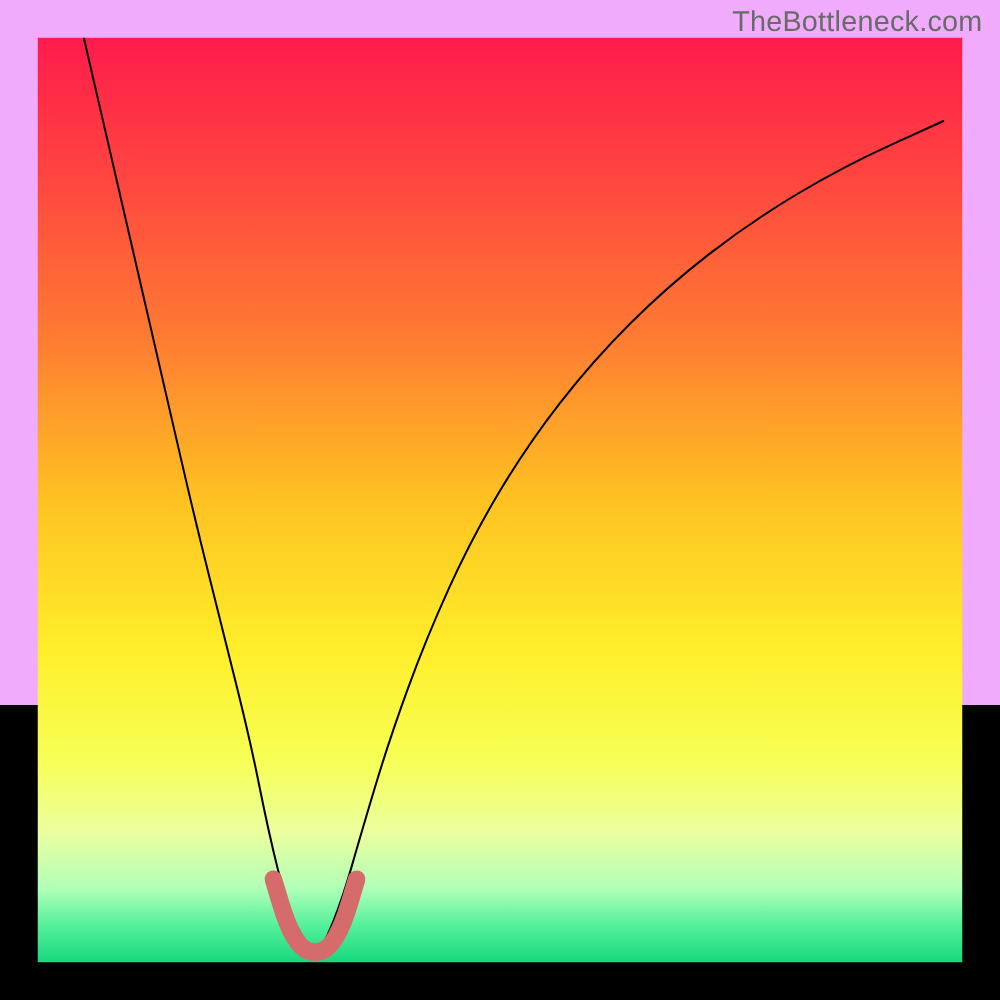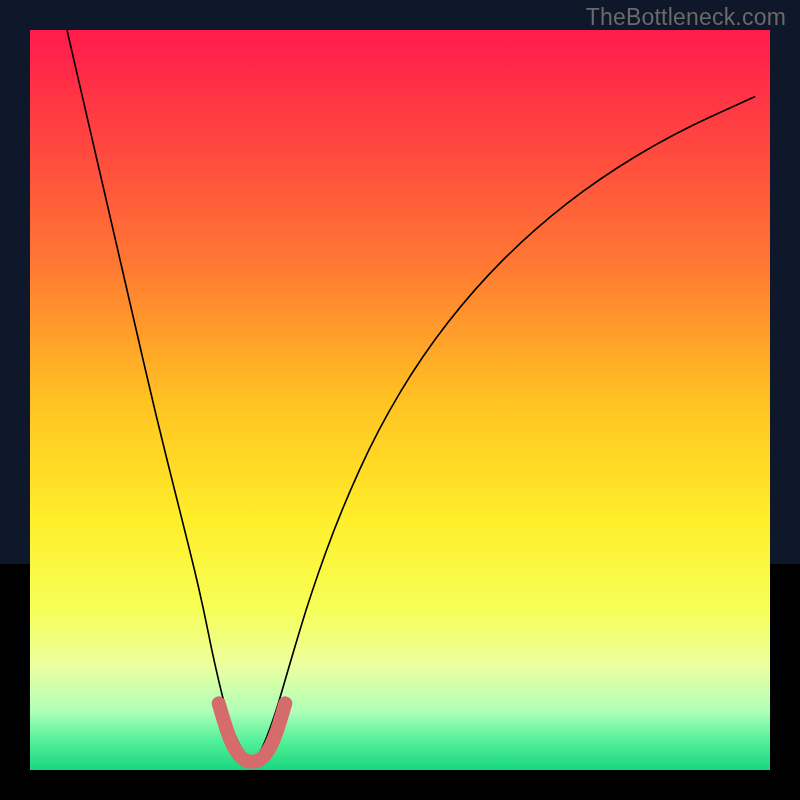--- a/index.html
+++ b/index.html
@@ -8,21 +8,21 @@
     width: 800px;
     height: 800px;
     background: #000;
     overflow: hidden;
     font-family: Arial, Helvetica, sans-serif;
   }
   .outer {
     position: relative;
     width: 800px;
     height: 564px;
-    background: #0f172a;
+    background: #f0abfc;
   }
   .watermark {
     position: absolute;
     top: 4px;
     right: 14px;
     font-size: 23px;
     color: #6a6a6a;
     letter-spacing: 0.2px;
     z-index: 5;
     font-weight: 500;

